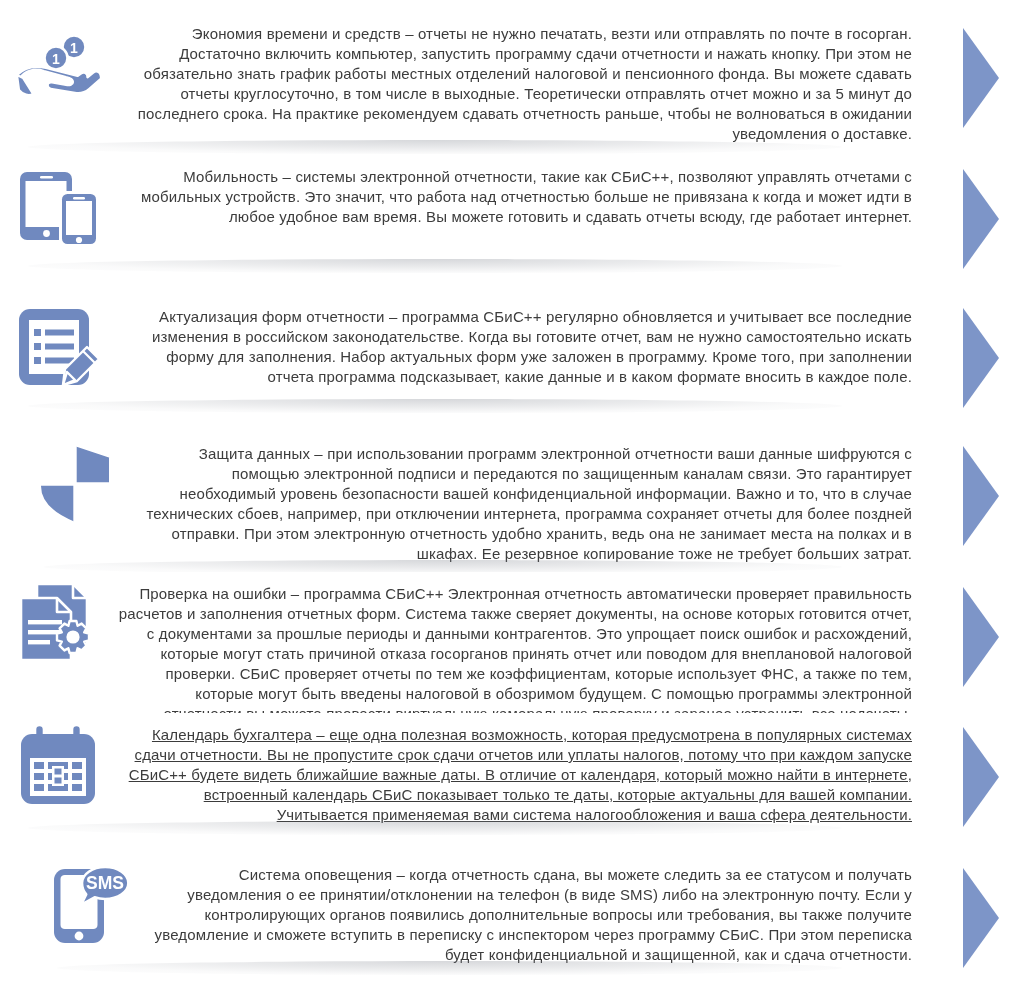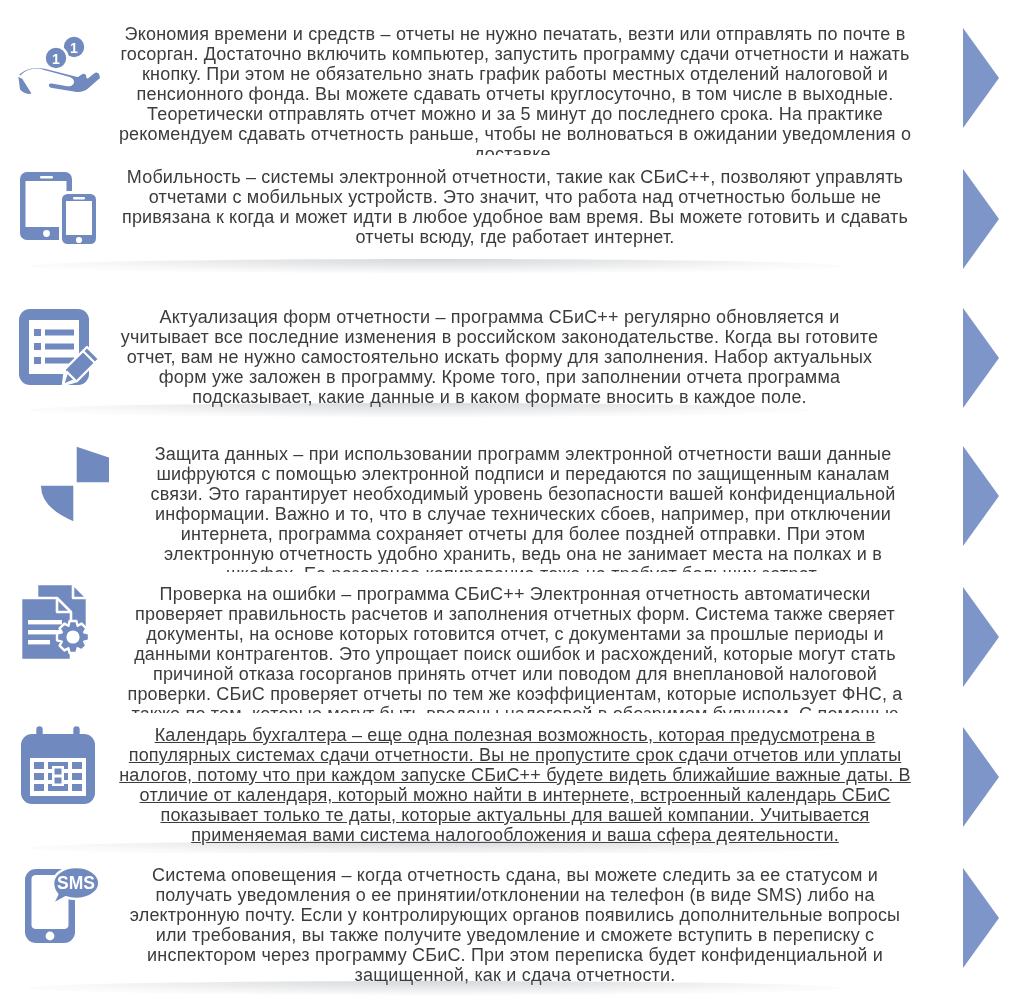--- a/index.html
+++ b/index.html
@@ -75,46 +75,46 @@
   }
 
   
   .text-cell {
     flex: 1 1 auto;
     padding: 12px 26px 10px 0;
     box-sizing: border-box;
   }
   .body-text {
     margin: 0;
-    font-size: 18px;
+    font-size: 15px;
     line-height: 20px;
     color: #3c3c3c;
-    text-align: center;
+    text-align: right;
     letter-spacing: 0.01em;
   }
 
   
   .arrow-cell {
     flex: 0 0 86px;
     width: 86px;
     display: flex;
     align-items: center;
     justify-content: center;
     align-self: center;
   }
   .arrow-cell svg { display: block; }
 
   
   .row-h1 { height: 143px; }
   .row-h2 { height: 140px; }
-  .row-h3 { height: 137px; gap: 31px; }
+  .row-h3 { height: 137px; }
   .row-h4 { height: 140px; padding-left: 16px; }
   .row-h5 { height: 141px; }
   .row-h6 { height: 140px; text-decoration: underline; }
-  .row-h7 { height: 142px; }
+  .row-h7 { height: 142px; margin-left: 29px; }
 </style>
 </head>
 <body>
 
 <div class="infographic">
 
   <div class="row row-h1">
     <div class="card">
       <div class="icon-cell">
         <svg width="96" height="96" viewBox="0 0 96 96" aria-hidden="true">

